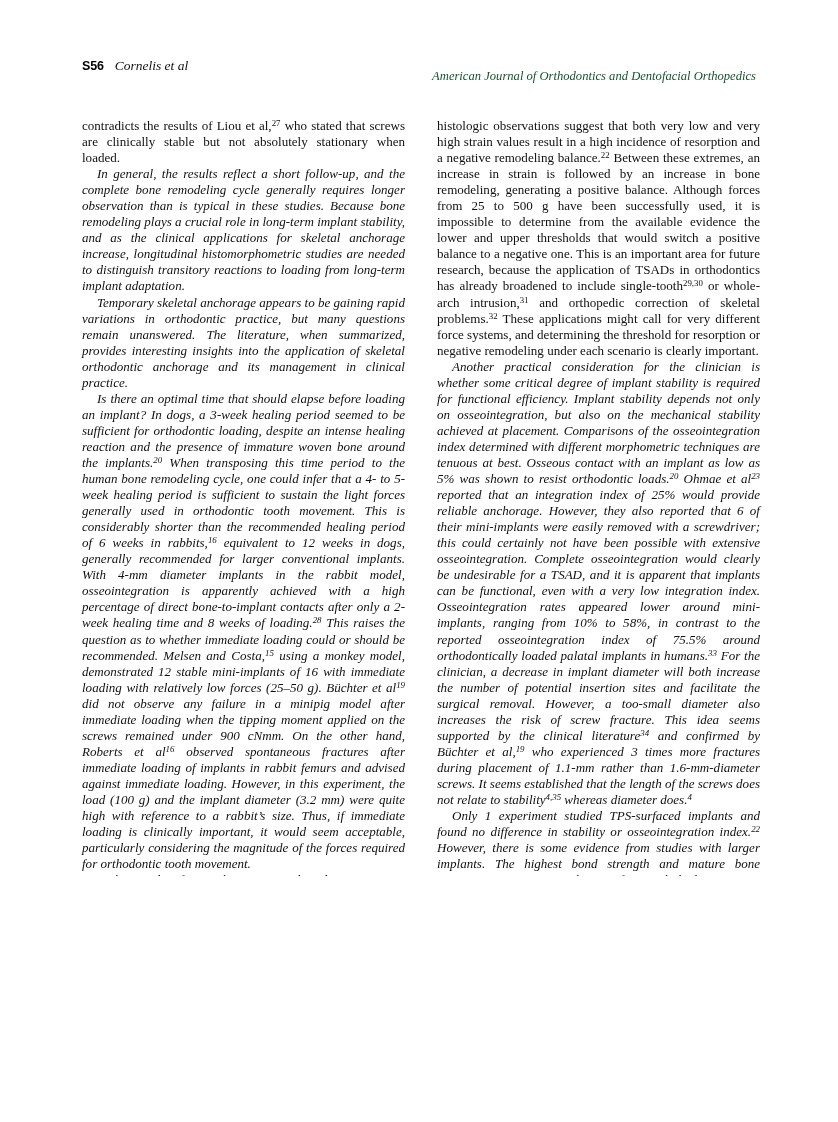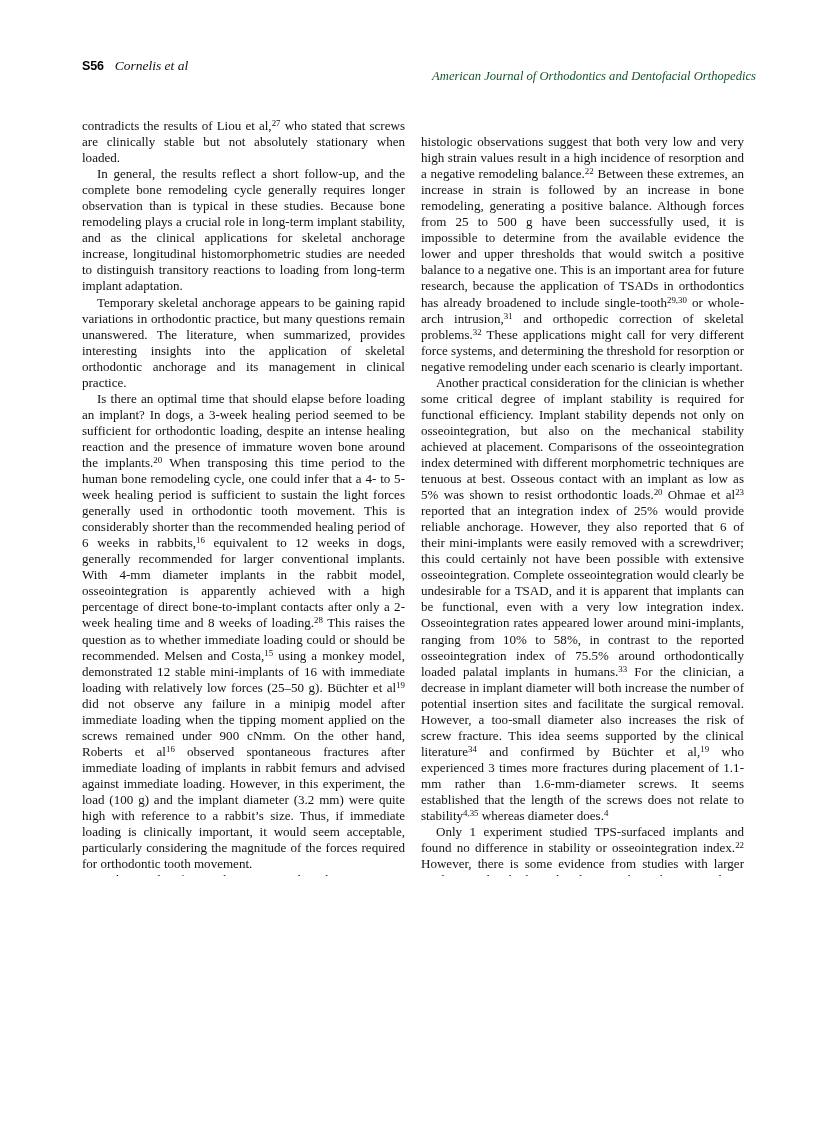--- a/index.html
+++ b/index.html
@@ -61,39 +61,40 @@
     white-space: nowrap;
   }
 
   
   .body-cols {
     position: absolute;
     left: 82px;
     top: 118px;
     width: 674px;
     display: flex;
-    gap: 16px;
-    align-items: center;
+    gap: 32px;
+    align-items: flex-start;
   }
   .col {
     width: 323px;
     flex: 0 0 323px;
   }
   .col p {
     margin: 0;
     font-size: 13.05px;
     line-height: 16.05px;
     text-align: justify;
     text-justify: inter-word;
     hyphens: none;
     color: #101010;
     font-family: "Liberation Serif", "DejaVu Serif", serif;
   }
   .col p.indent {
     text-indent: 15px;
+    font-style: italic;
   }
   .col p.noindent {
     text-indent: 0;
   }
   sup {
     font-size: 0.68em;
     line-height: 0;
     vertical-align: 0.42em;
   }
 </style>

